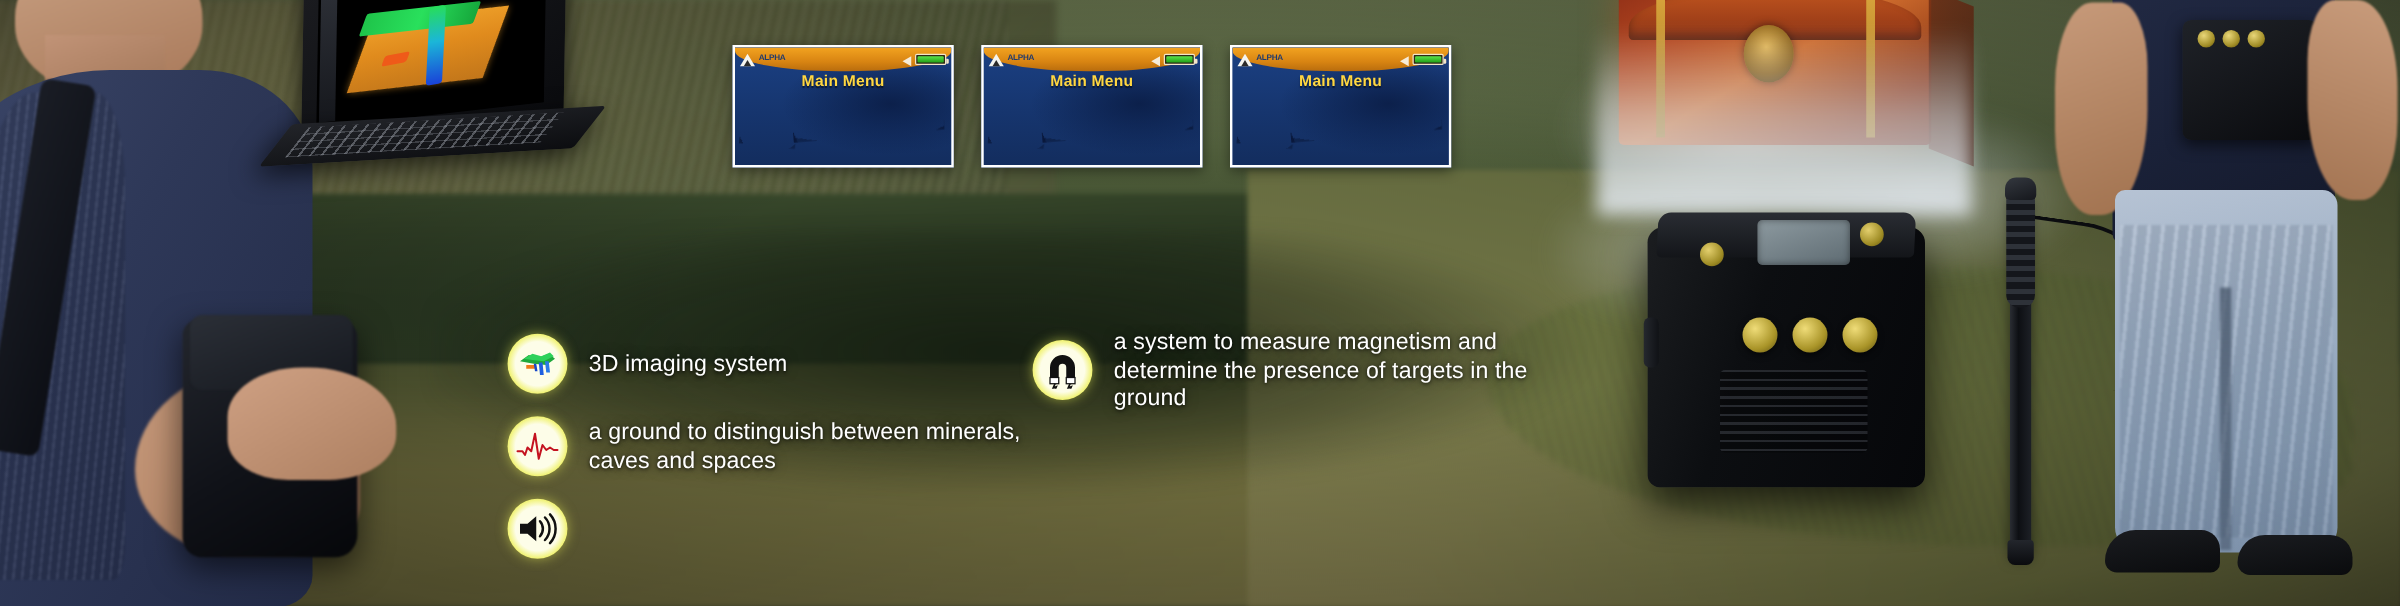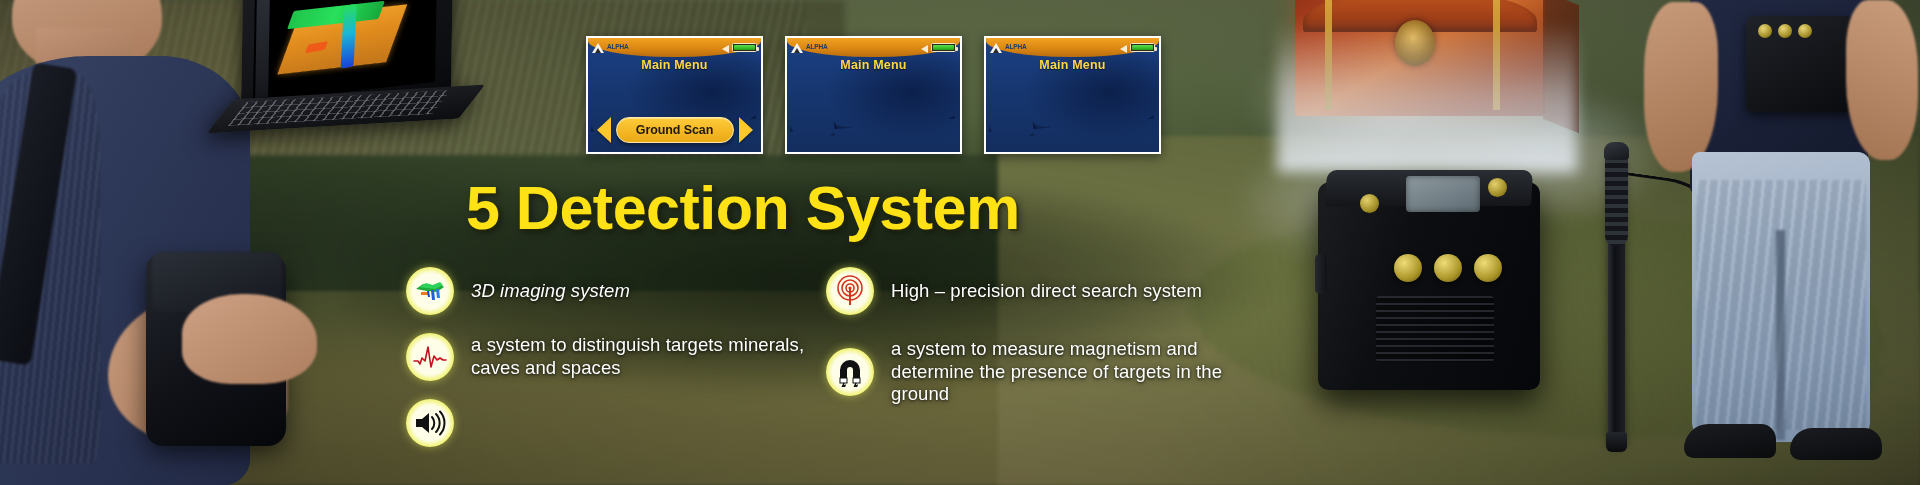--- a/index.html
+++ b/index.html
@@ -359,21 +359,21 @@
     background:linear-gradient(170deg,#1a1c20,#0a0b0d);
     border-radius:22px 18px 9px 10px; filter:blur(.6px);
   }
 
   
   .panels {
     position:absolute; left:586px; top:36px;
     display:flex; gap:22px; z-index:20;
   }
   .panel {
-    width:177px; height:118px;
+    width:177px; height:98px;
     border:2.5px solid #ffffff;
     background:#183a7a;
     position:relative; overflow:hidden;
     box-shadow:0 3px 10px rgba(0,0,0,.45);
   }
   .panel-bg {
     position:absolute; inset:0;
     background:
       radial-gradient(ellipse 70% 60% at 72% 48%, rgba(10,28,68,.85) 0%, transparent 72%),
       linear-gradient(180deg,#1b4083 0%,#16356e 55%,#132d5e 100%);
@@ -479,21 +479,21 @@
       3px 3px 7px rgba(0,0,0,.45);
     white-space:nowrap;
   }
 
   
   .features-left  { position:absolute; left:406px; top:262px; z-index:22; width:420px; }
   .features-right { position:absolute; left:826px; top:262px; z-index:22; width:430px; }
   .feature { display:flex; align-items:center; gap:17px; }
   .features-left  .feature { min-height:58px; }
   .features-right .feature { min-height:58px; }
-  .features-left  .feature:nth-child(1) { margin-bottom:8px;font-style:italic; }
+  .features-left  .feature:nth-child(1) { margin-bottom:8px; }
   .features-left  .feature:nth-child(2) { margin-bottom:8px; }
   .features-right .feature:nth-child(1) { margin-bottom:18px; }
 
   .f-icon {
     width:48px; height:48px; border-radius:50%; flex:none;
     background:radial-gradient(circle at 50% 50%, #fdfde8 52%, #eef05a 74%, #e6e83a 100%);
     box-shadow:0 0 9px rgba(240,245,90,.5);
     position:relative; overflow:hidden;
     display:flex; align-items:center; justify-content:center;
   }
@@ -618,25 +618,20 @@
           <span class="logo-text">ALPHA</span>
         </span>
         <span class="panel-status">
           <span class="spk-icon"></span>
           <span class="battery">
               <i></i>
             </span>
         </span>
       </div>
       <div class="panel-title">Main Menu</div>
-      <div class="panel-nav">
-        <span class="nav-arrow nav-left"></span>
-        <span class="panel-btn">Ground Scan</span>
-        <span class="nav-arrow nav-right"></span>
-      </div>
     </div>
 
     <div class="panel">
       <div class="panel-bg"></div>
       <div class="panel-sketch"></div>
       <div class="panel-sketch2"></div>
       <div class="panel-header">
         <span class="panel-logo">
           <span class="logo-mark"></span>
           <span class="logo-text">ALPHA</span>
@@ -665,21 +660,20 @@
           <span class="battery">
               <i></i>
             </span>
         </span>
       </div>
       <div class="panel-title">Main Menu</div>
     </div>
 
   </div>
 
-  <div class="headline">5 Detection System</div>
 
   <div class="features-left">
 
     <div class="feature">
       <span class="f-icon">
         <svg class="ico-3d" viewBox="0 0 34 26" xmlns="http://www.w3.org/2000/svg">
           <path d="M3 11 L10 6 L18 8 L26 5 L31 9 L24 14 L14 13 Z" fill="#1fa83c"></path>
           <path d="M6 9 L13 5 L20 7 L27 4 L30 7 L22 11 L13 10 Z" fill="#2ed15a"></path>
           <rect x="8" y="14" width="7" height="3" fill="#f07818"></rect>
           <path d="M18 12 L21 12 L22 22 L19 22 Z" fill="#1f5fe0"></path>
@@ -689,50 +683,38 @@
       </span>
       <span class="f-label">3D imaging system</span>
     </div>
 
     <div class="feature">
       <span class="f-icon">
         <svg class="ico-wave" viewBox="0 0 36 26" xmlns="http://www.w3.org/2000/svg">
           <polyline points="2,17 6,17 8,20 10,14 13,17 16,3 19,23 22,12 25,16 28,14 31,16 34,16" fill="none" stroke="#c4121f" stroke-width="1.6" stroke-linecap="round" stroke-linejoin="round"></polyline>
         </svg>
       </span>
-      <span class="f-label">a system to distinguish targets minerals, caves and spaces</span>
+      <span class="f-label">a ground to distinguish between minerals, caves and spaces</span>
     </div>
 
     <div class="feature">
       <span class="f-icon">
         <svg class="ico-spk" viewBox="0 0 32 26" xmlns="http://www.w3.org/2000/svg">
           <path d="M2 9 H8 L15 3 V23 L8 17 H2 Z" fill="#111111"></path>
           <path d="M18 7 A9 9 0 0 1 18 19" fill="none" stroke="#111" stroke-width="2" stroke-linecap="round"></path>
           <path d="M22 4 A13 13 0 0 1 22 22" fill="none" stroke="#111" stroke-width="2" stroke-linecap="round"></path>
           <path d="M26 1.5 A17 17 0 0 1 26 24.5" fill="none" stroke="#111" stroke-width="2" stroke-linecap="round"></path>
         </svg>
       </span>
     </div>
 
   </div>
 
   <div class="features-right">
 
-    <div class="feature">
-      <span class="f-icon">
-        <svg class="ico-ant" viewBox="0 0 32 32" xmlns="http://www.w3.org/2000/svg">
-          <circle cx="16" cy="13" r="12" fill="none" stroke="#d4341f" stroke-width="1.6"></circle>
-          <circle cx="16" cy="13" r="8" fill="none" stroke="#d4341f" stroke-width="1.6"></circle>
-          <circle cx="16" cy="13" r="4" fill="none" stroke="#d4341f" stroke-width="1.6"></circle>
-          <circle cx="16" cy="13" r="1.6" fill="#d4341f"></circle>
-          <rect x="15" y="13" width="2" height="17" fill="#d4341f"></rect>
-        </svg>
-      </span>
-      <span class="f-label">High – precision direct search system</span>
-    </div>
 
     <div class="feature">
       <span class="f-icon">
         <svg class="ico-mag" viewBox="0 0 28 30" xmlns="http://www.w3.org/2000/svg">
           <path d="M4 26 V13 A10 10 0 0 1 24 13 V26 H17 V13 A3 3 0 0 0 11 13 V26 Z" fill="#111111"></path>
           <rect x="4" y="21" width="7" height="5" fill="#ffffff" stroke="#111" stroke-width="1"></rect>
           <rect x="17" y="21" width="7" height="5" fill="#ffffff" stroke="#111" stroke-width="1"></rect>
           <path d="M8 26 L6.5 29.5 L9 28.5 L8 31" fill="none" stroke="#111" stroke-width="1.4"></path>
           <path d="M20 26 L18.5 29.5 L21 28.5 L20 31" fill="none" stroke="#111" stroke-width="1.4"></path>
         </svg>

